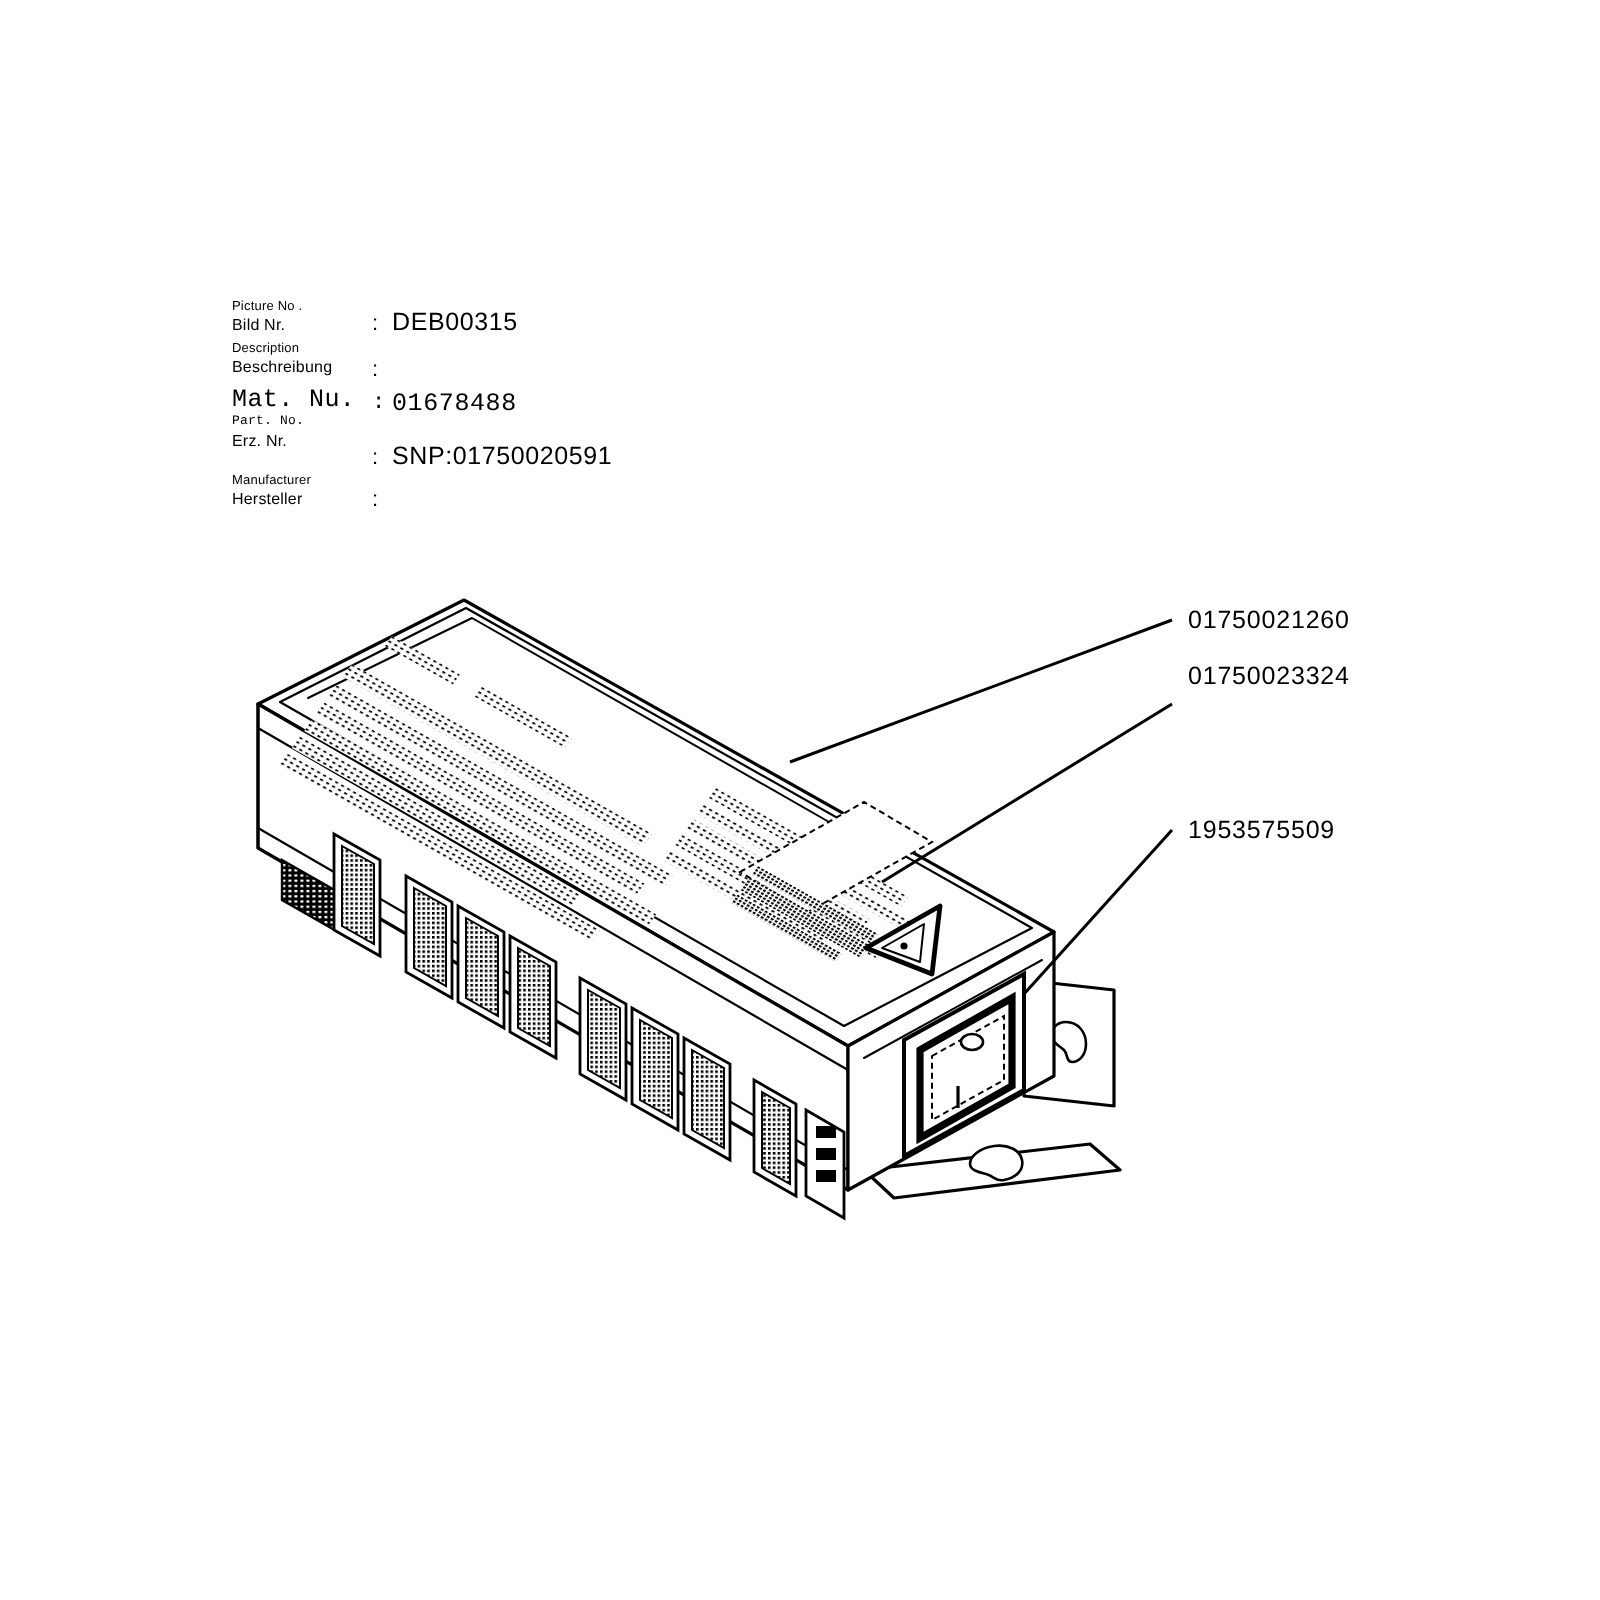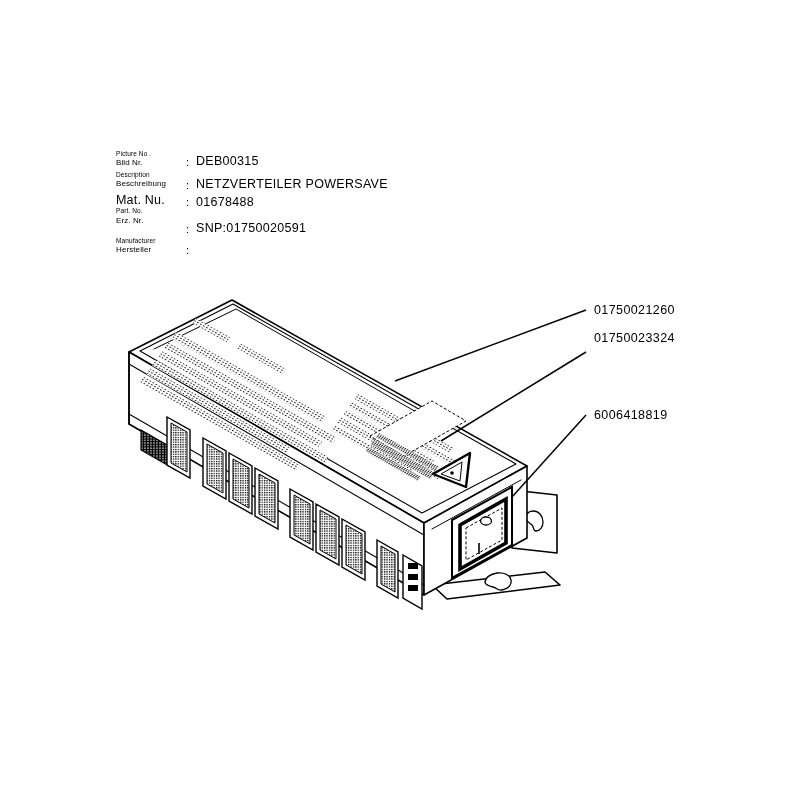--- a/index.html
+++ b/index.html
@@ -70,21 +70,21 @@
     white-space: nowrap;
   }
 
   
   #row-picture  { height: 21px; }
   #row-picture  .spec-colon { top: 6px; }
   #row-picture  .spec-val   { top: 4px; }
   #row-desc     { height: 23px; }
   #row-desc     .spec-colon { top: 8px; }
   #row-desc     .spec-val   { top: 6px; }
-  #row-mat      { height: 22px; }
+  #row-mat      { height: 22px; font-family: Liberation Mono, monospace; }
   #row-mat      .spec-colon { top: 2px; }
   #row-mat      .spec-val   { top: 1px; }
   #row-erz      { height: 21px; text-decoration: underline; }
   #row-erz      .spec-colon { top: 7px; }
   #row-erz      .spec-val   { top: 5px; }
   #row-manu     { height: 21px; text-decoration: underline; }
   #row-manu     .spec-colon { top: 7px; }
   #row-manu     .spec-val   { top: 5px; }
 
   
@@ -122,21 +122,20 @@
     <span class="spec-colon">:</span>
     <span class="spec-val">DEB00315</span>
   </div>
 
   <div class="spec-row" id="row-desc">
     <span class="spec-labels">
       <span class="lbl-en">Description</span>
       <span class="lbl-de">Beschreibung</span>
     </span>
     <span class="spec-colon">:</span>
-    <span class="spec-val">NETZVERTEILER POWERSAVE</span>
   </div>
 
   <div class="spec-row" id="row-mat">
     <span class="spec-labels">
       <span class="lbl-de big">Mat. Nu.</span>
       <span class="lbl-en">Part. No.</span>
     </span>
     <span class="spec-colon">:</span>
     <span class="spec-val">01678488</span>
   </div>
@@ -312,13 +311,13 @@
 
   <g stroke="#000000" stroke-width="1.5" fill="none">
     <line x1="395" y1="381" x2="586" y2="310"></line>
     <line x1="441" y1="441" x2="586" y2="352"></line>
     <line x1="512" y1="497" x2="586" y2="415"></line>
   </g>
 </svg>
 
 <div class="callout-text" id="callout-0">01750021260</div>
 <div class="callout-text" id="callout-1">01750023324</div>
-<div class="callout-text" id="callout-2">6006418819</div>
+<div class="callout-text" id="callout-2">1953575509</div>
 
 </body></html>

